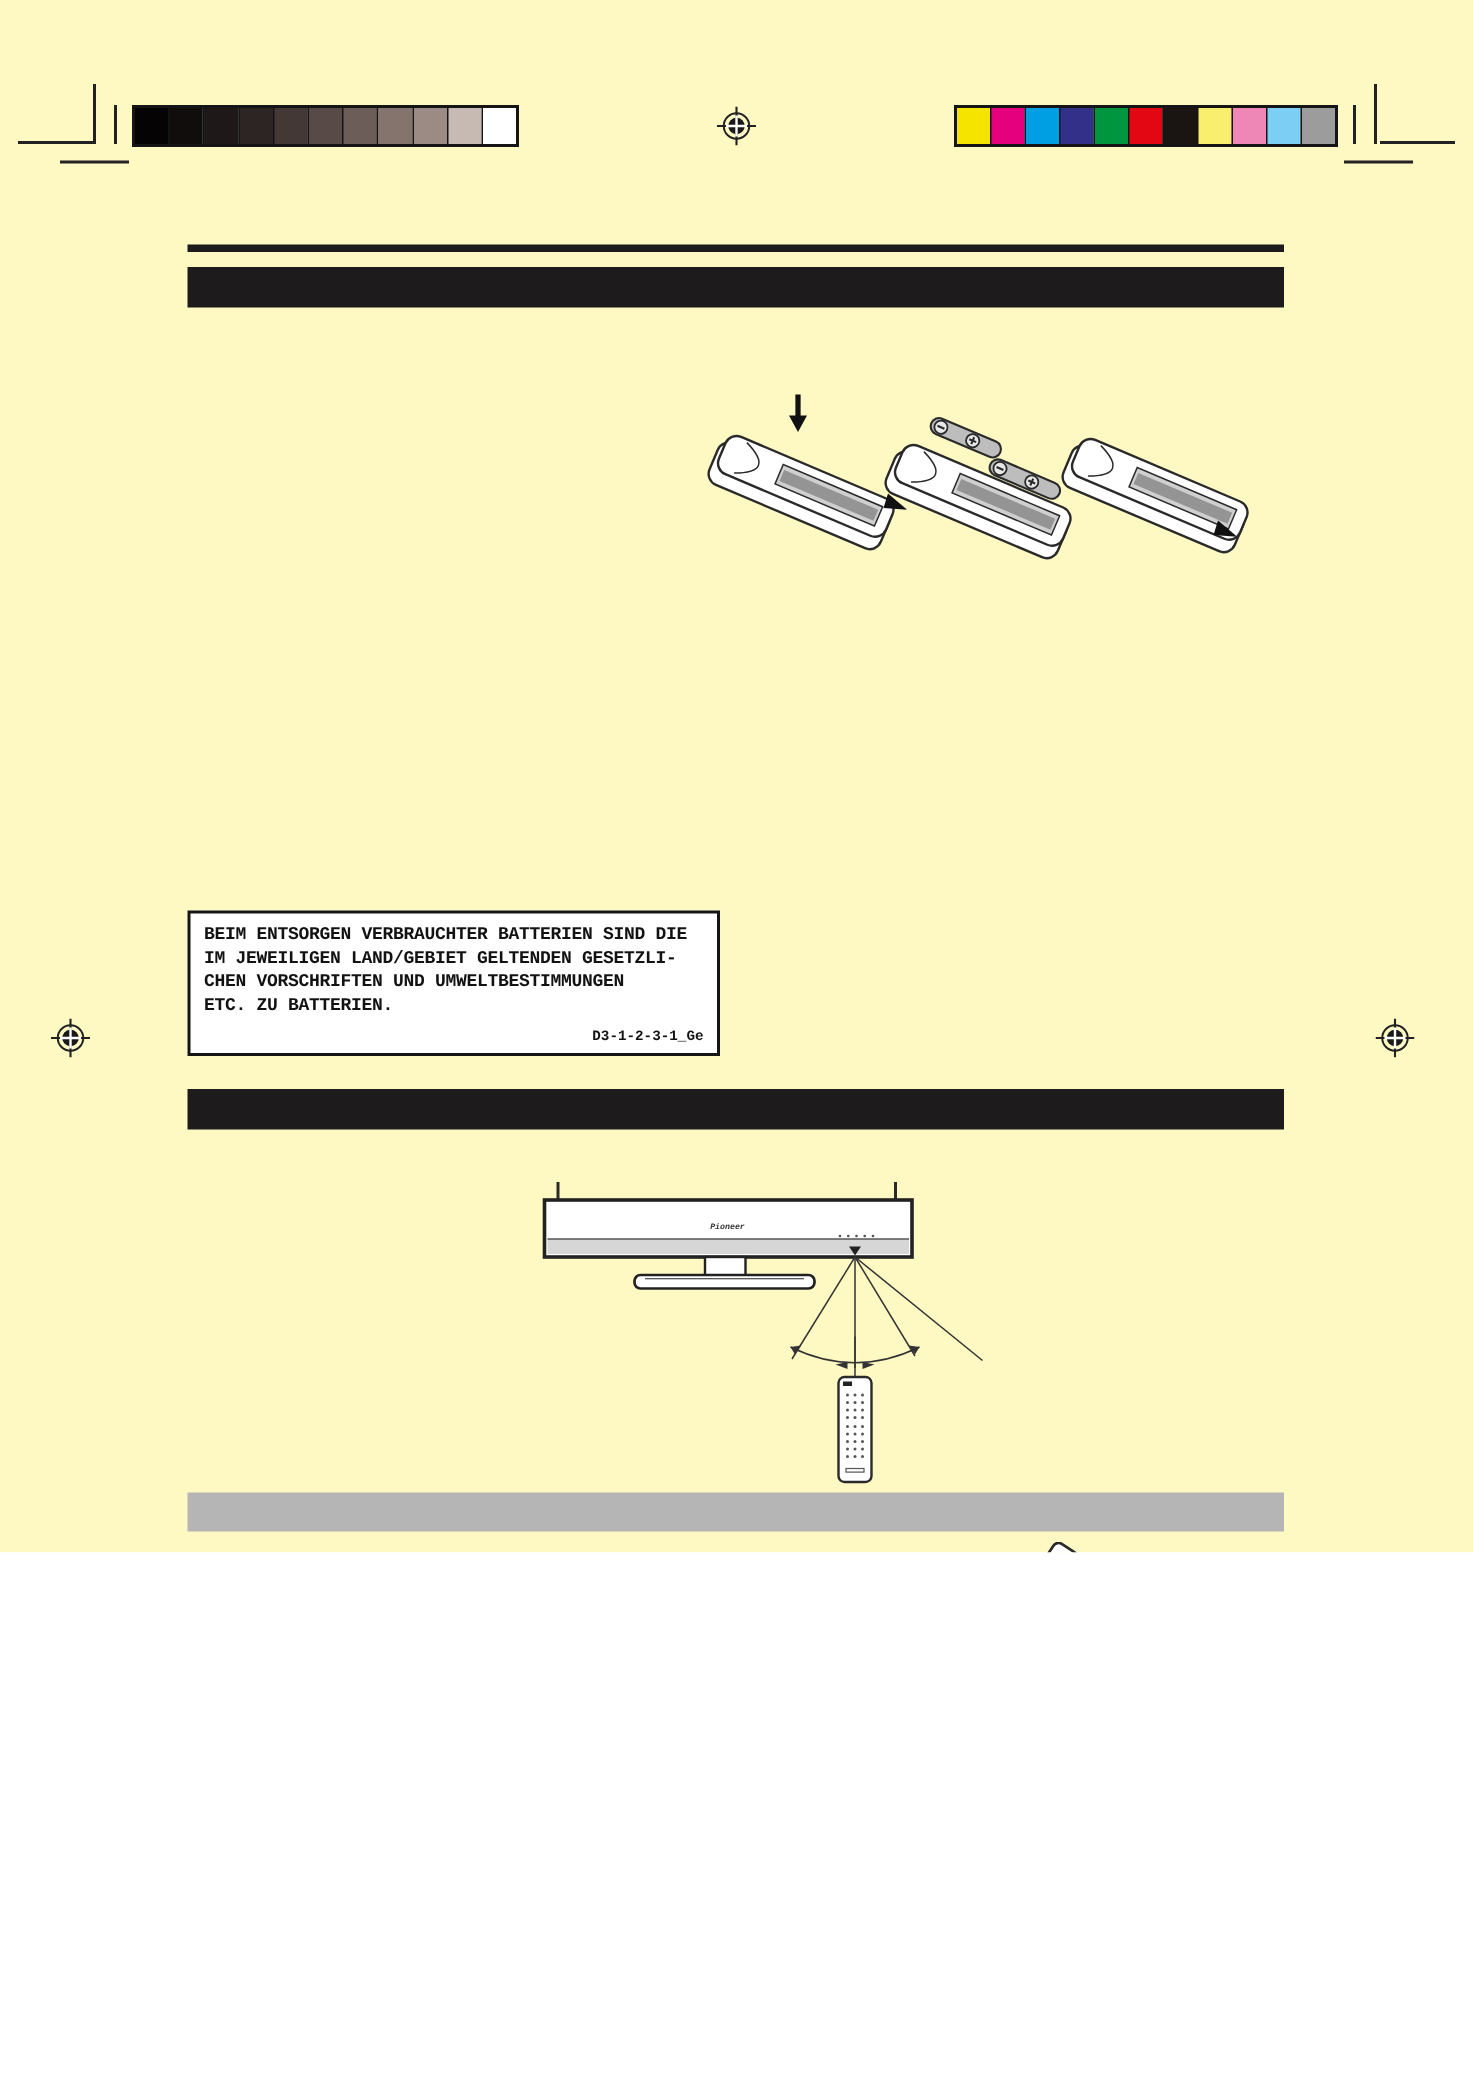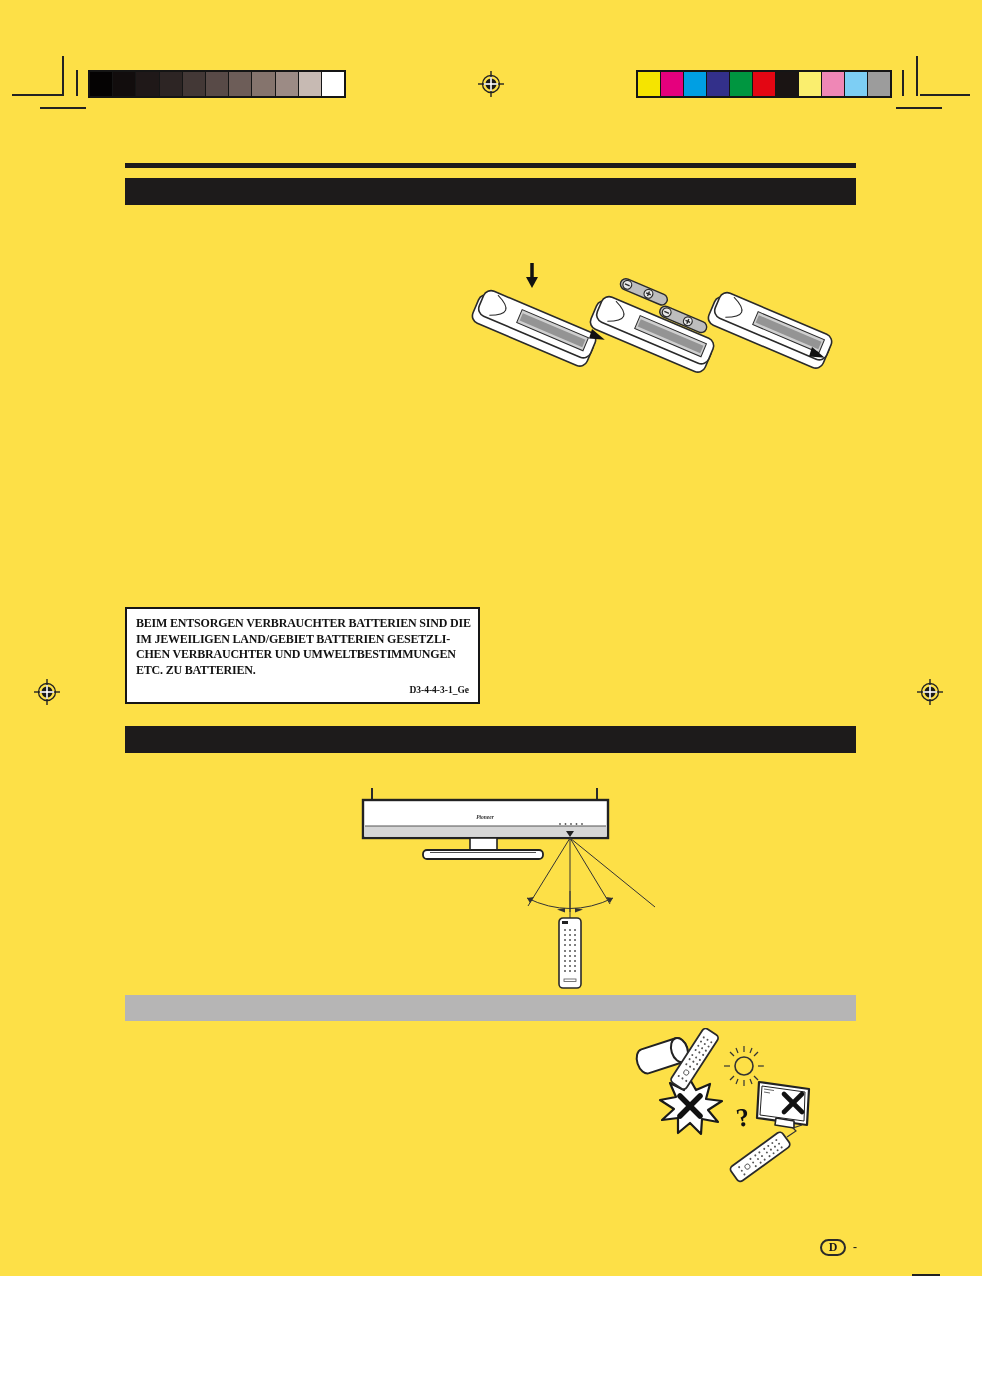--- a/index.html
+++ b/index.html
@@ -1,18 +1,18 @@
 <!DOCTYPE html>
 <html><head>
 <meta charset="utf-8">
 <style>
   html,body{margin:0;padding:0;background:#fff;}
   #page{
-    position:relative;width:982px;height:1276px;background:#fde047;overflow:hidden;
-    font-family:Liberation Serif, serif;color:#1a1a1a;
+    position:relative;width:982px;height:1035px;background:#fef9c3;overflow:hidden;
+    font-family:Liberation Mono, monospace;color:#1a1a1a;
   }
   .abs{position:absolute;}
   
   .cm{position:absolute;background:#222;}
   
   .bar-frame{
     position:absolute;display:flex;box-sizing:border-box;
     border:2px solid #151515;background:#fff;
   }
   .bar-frame .swatch{flex:1 1 0;border-left:1px solid #151515;}
@@ -175,24 +175,24 @@
     <g>
       <use href="#rc-large" transform="translate(250,34) rotate(23)"></use>
       <g transform="translate(342,92) rotate(23)">
         <path d="M0 0 L16 5 L1 10 Z" fill="#111"></path>
       </g>
     </g>
   </svg>
 
   <div id="warning-box">
     <div class="wline">BEIM ENTSORGEN VERBRAUCHTER BATTERIEN SIND DIE</div>
-    <div class="wline">IM JEWEILIGEN LAND/GEBIET BATTERIEN GESETZLI-</div>
-    <div class="wline">CHEN VERBRAUCHTER UND UMWELTBESTIMMUNGEN</div>
+    <div class="wline">IM JEWEILIGEN LAND/GEBIET GELTENDEN GESETZLI-</div>
+    <div class="wline">CHEN VORSCHRIFTEN UND UMWELTBESTIMMUNGEN</div>
     <div class="wline">ETC. ZU BATTERIEN.</div>
-    <div class="wcode">D3-4-4-3-1_Ge</div>
+    <div class="wcode">D3-1-2-3-1_Ge</div>
   </div>
 
   <div class="section-bar" style="left: 125px; top: 726px; width: 731px; height: 27px; background: rgb(29, 27, 27);"></div>
 
   <svg class="abs" style="left:352px;top:788px" width="320" height="210" viewBox="0 0 320 210">
     <defs>
       <g id="rc-small">
         <rect x="-11" y="0" width="22" height="70" rx="4" fill="#fff" stroke="#2a2a2a" stroke-width="1.6"></rect>
         <rect x="-8" y="3" width="6" height="3" fill="#222"></rect>
         <g fill="#555">

